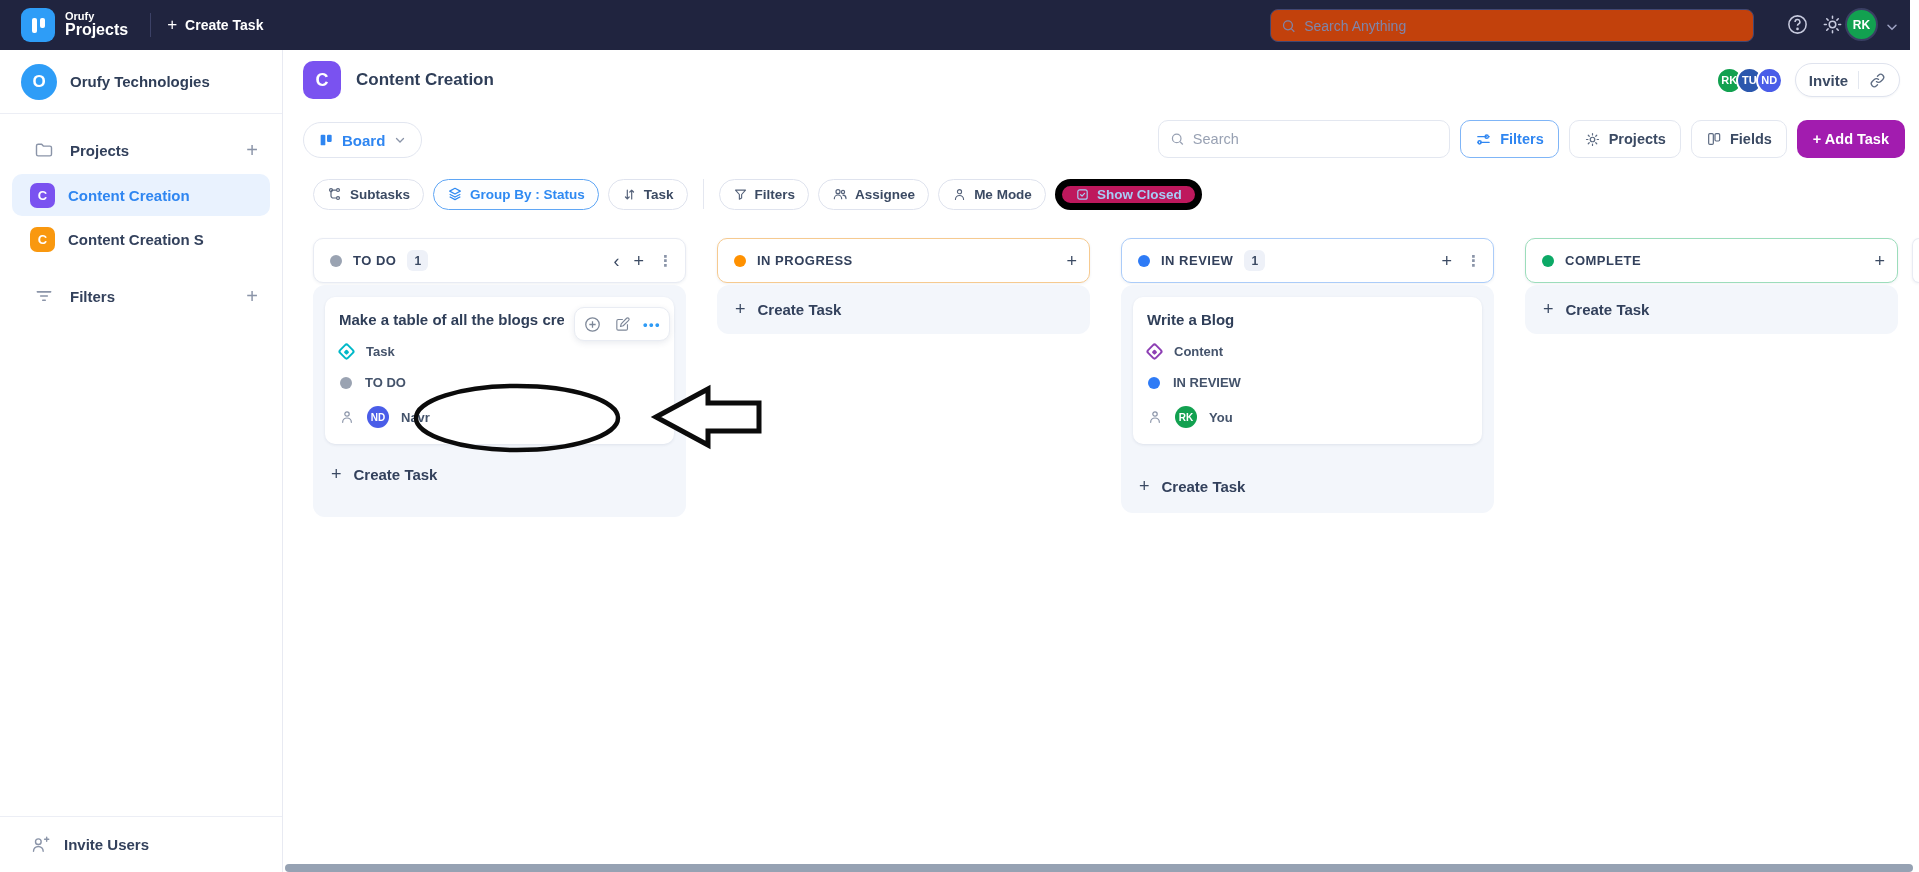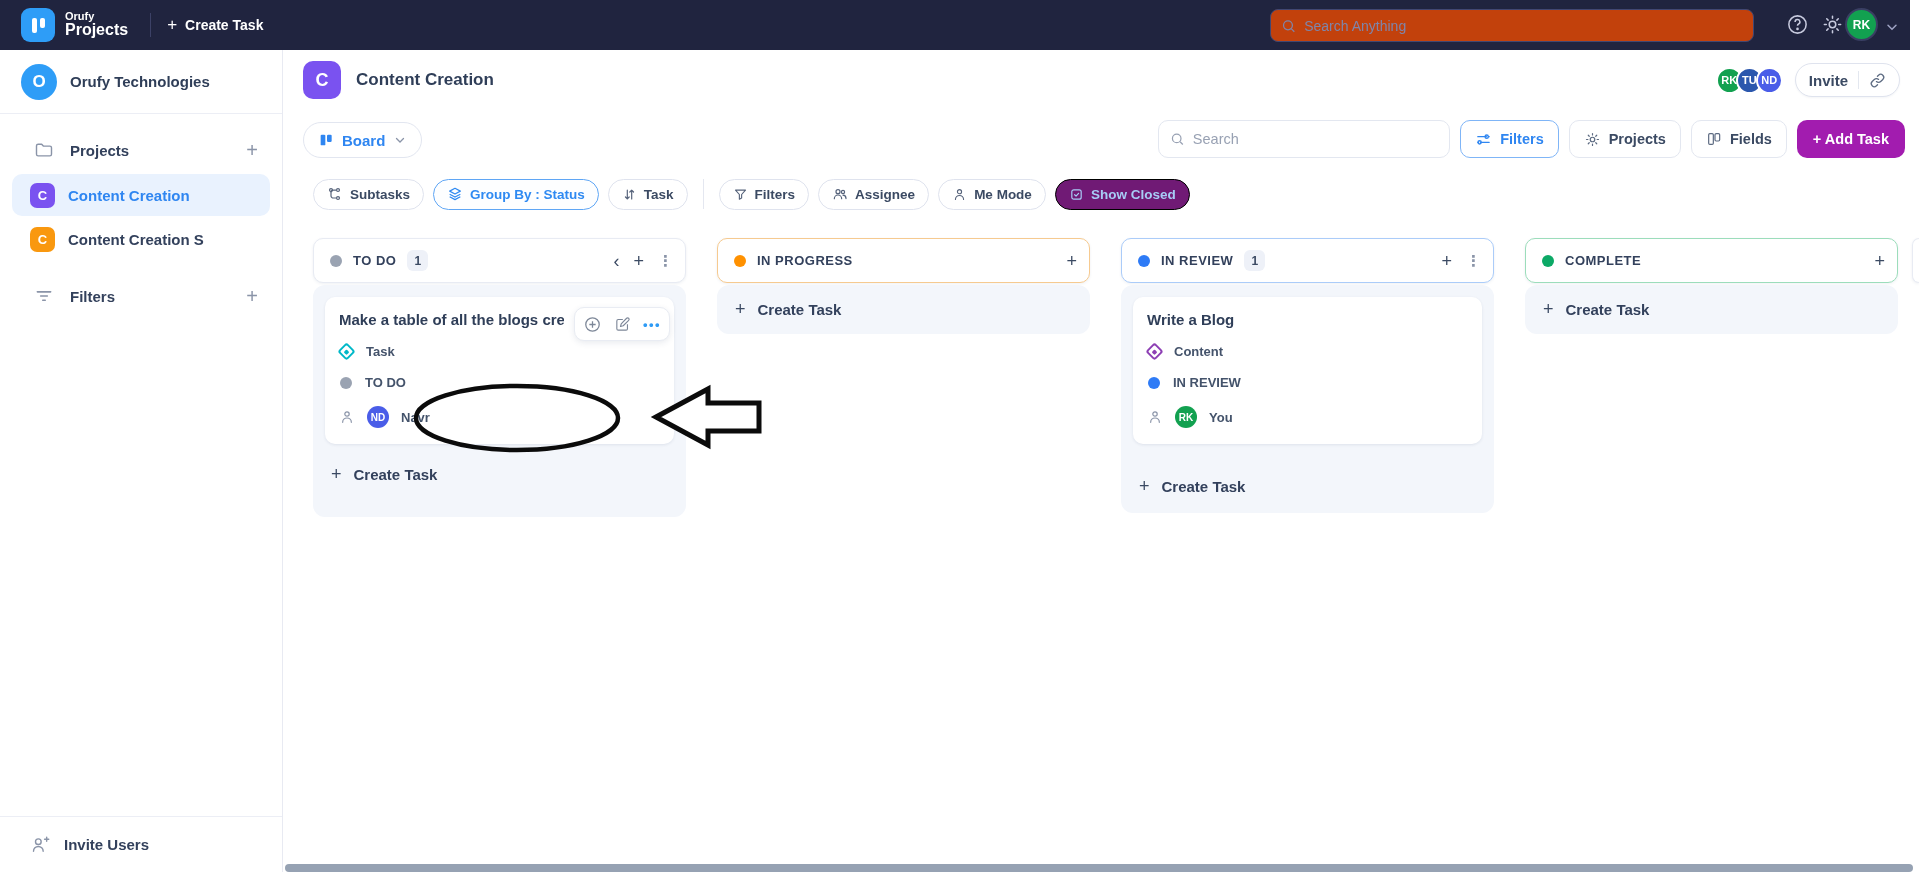--- a/index.html
+++ b/index.html
@@ -94,21 +94,21 @@
   .add-task { height:38px; border-radius:10px; background:#a21caf; color:#fff; font-size:14.5px; font-weight:700;
     display:flex; align-items:center; padding:0 16px; cursor:pointer; border:none; font-family:inherit; }
 
   .toolbar { position:absolute; left:0; top:124px; width:100%; height:40px; display:flex; align-items:center;
     padding-left:30px; gap:9px; }
   .tool-pill { height:31px; border:1px solid #dfe3ee; border-radius:16px; background:#fff; display:flex;
     align-items:center; padding:0 13px; gap:7px; font-size:13.5px; font-weight:600; color:#3b4a63; cursor:pointer; }
   .tool-pill svg { stroke:#55627a; flex:none; }
   .tool-pill.on { border:1px solid #5fa6f5; color:#2f8af2; background:#fdfeff; }
   .tool-pill.on svg { stroke:#2f8af2; }
-  .tool-pill.ghost { border:1px solid #000000; color:#a7ccf6; background:#701a75; }
+  .tool-pill.ghost { border:7px solid #000000; color:#a7ccf6; background:#be185d; }
   .tool-pill.ghost svg { stroke:#a7ccf6; }
   .tool-sep { width:1px; height:30px; background:#e4e7f0; margin:0 6px; }
 
   
   .board { position:absolute; left:0; top:188px; width:100%; display:flex; padding-left:30px; gap:31px; }
   .column { width:373px; flex:none; }
   .col-head { height:45px; background:#fff; border:1px solid #e8ebf3; border-radius:10px;
     box-shadow:0 1px 3px rgba(40,60,100,.08); display:flex; align-items:center; padding:0 12px 0 16px; gap:11px; }
   .col-dot { width:12px; height:12px; border-radius:50%; flex:none; }
   .col-name { font-size:13px; font-weight:700; letter-spacing:.5px; color:#33415c; }

